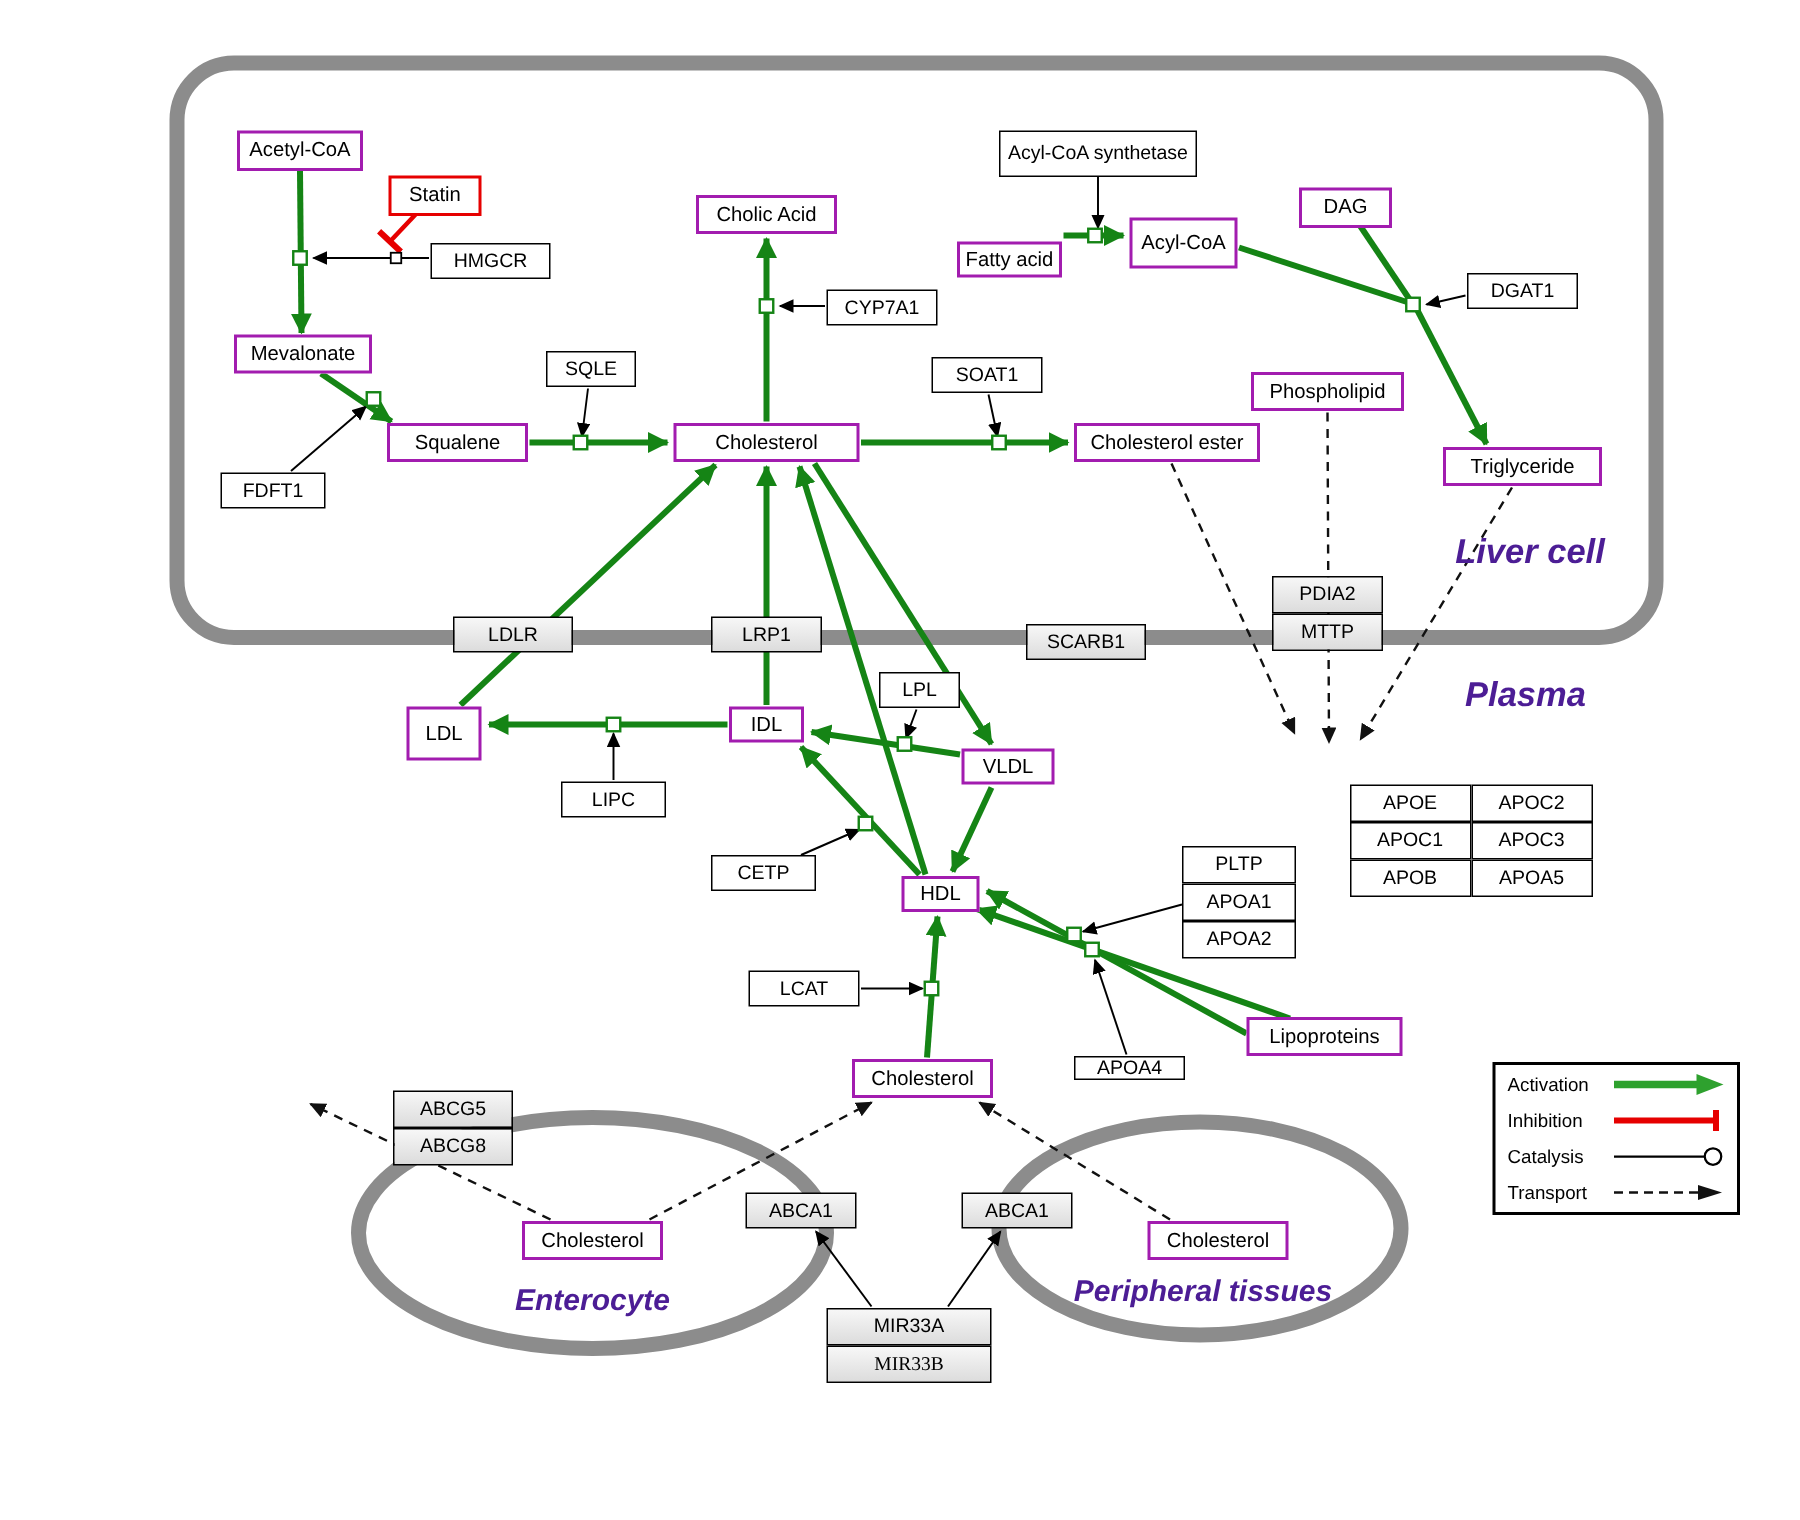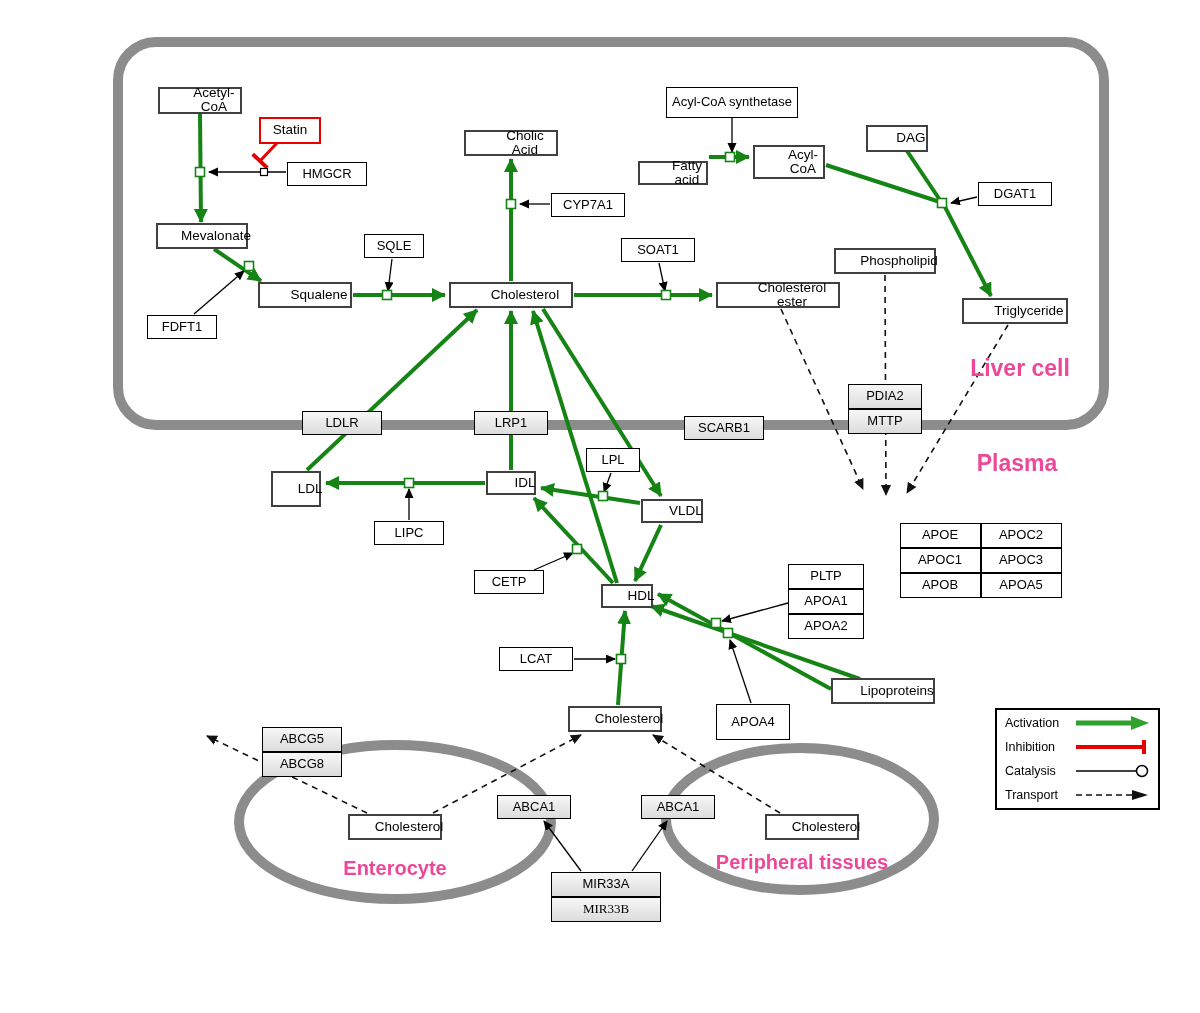--- a/index.html
+++ b/index.html
@@ -11,26 +11,26 @@
   .edge{fill:none;}
   .edge.activation{stroke:#158415;stroke-width:4;}
   .edge.catalysis{stroke:#000;stroke-width:1.3;}
   .edge.inhibition{stroke:#e60000;stroke-width:3;}
   .edge.transport{stroke:#111;stroke-width:1.6;stroke-dasharray:6 5;}
   .rxn{fill:#fff;stroke:#158415;stroke-width:1.6;}
   .anchor{fill:#fff;stroke:#000;stroke-width:1.2;}
   .node{position:absolute;display:flex;align-items:center;justify-content:center;
         text-align:center;background:#fff;color:#000;box-sizing:border-box;
         line-height:1.05;font-size:13.5px;}
-  .node.metabolite{border:2px solid #404040;padding-left:28px;}
+  .node.metabolite{border:2px solid #a21caf;}
   .node.enzyme{border:1px solid #000;font-size:13px;}
   .node.membrane{border:1px solid #000;background:linear-gradient(#f7f7f7,#dcdcdc);font-size:13px;}
   .node.inhibitor{border:2px solid #e60000;}
   .region-label{position:absolute;transform:translate(-50%,-50%);font-weight:bold;
-        color:#ec4899;white-space:nowrap;}
+        color:#4c1d95;white-space:nowrap;font-style:italic;}
   #legend{position:absolute;left:995px;top:688px;width:165px;height:102px;
         border:2.5px solid #000;background:#fff;box-sizing:border-box;
         display:flex;flex-direction:column;justify-content:space-between;
         padding:5px 8px;margin-top:20px;}
   .lrow{display:flex;align-items:center;}
   .llabel{flex:1;font-size:12.5px;color:#000;}
   .lsw{flex:0 0 auto;}
 </style>
 </head>
 <body>
@@ -141,21 +141,21 @@
       <div class="node metabolite" style="left: 486px; top: 471px; width: 50px; height: 24px;">IDL</div>
       <div class="node enzyme" style="left: 374px; top: 521px; width: 70px; height: 24px;">LIPC</div>
       <div class="node enzyme" style="left: 586px; top: 448px; width: 54px; height: 24px;">LPL</div>
       <div class="node metabolite" style="left: 641px; top: 499px; width: 62px; height: 24px;">VLDL</div>
       <div class="node enzyme" style="left: 474px; top: 570px; width: 70px; height: 24px;">CETP</div>
       <div class="node metabolite" style="left: 601px; top: 584px; width: 52px; height: 24px;">HDL</div>
       <div class="node enzyme" style="left: 499px; top: 647px; width: 74px; height: 24px;">LCAT</div>
       <div class="node enzyme" style="left: 788px; top: 563.5px; width: 76px; height: 25px;">PLTP</div>
       <div class="node enzyme" style="left: 788px; top: 588.5px; width: 76px; height: 25px;">APOA1</div>
       <div class="node enzyme" style="left: 788px; top: 613.5px; width: 76px; height: 25px;">APOA2</div>
-      <div class="node enzyme" style="left: 716px; top: 704px; width: 74px; height: 36px;">APOA4</div>
+      <div class="node enzyme" style="left: 716px; top: 704px; width: 74px; height: 16px;">APOA4</div>
       <div class="node metabolite" style="left: 831px; top: 678px; width: 104px; height: 26px;">Lipoproteins</div>
       <div class="node metabolite" style="left: 568px; top: 706px; width: 94px; height: 26px;">Cholesterol</div>
       <div class="node enzyme" style="left: 899.5px; top: 522.5px; width: 81px; height: 25px;">APOE</div>
       <div class="node enzyme" style="left: 980.5px; top: 522.5px; width: 81px; height: 25px;">APOC2</div>
       <div class="node enzyme" style="left: 899.5px; top: 547.5px; width: 81px; height: 25px;">APOC1</div>
       <div class="node enzyme" style="left: 980.5px; top: 547.5px; width: 81px; height: 25px;">APOC3</div>
       <div class="node enzyme" style="left: 899.5px; top: 572.5px; width: 81px; height: 25px;">APOB</div>
       <div class="node enzyme" style="left: 980.5px; top: 572.5px; width: 81px; height: 25px;">APOA5</div>
       <div class="node membrane" style="left: 262px; top: 726.5px; width: 80px; height: 25px;">ABCG5</div>
       <div class="node membrane" style="left: 262px; top: 751.5px; width: 80px; height: 25px;">ABCG8</div>

